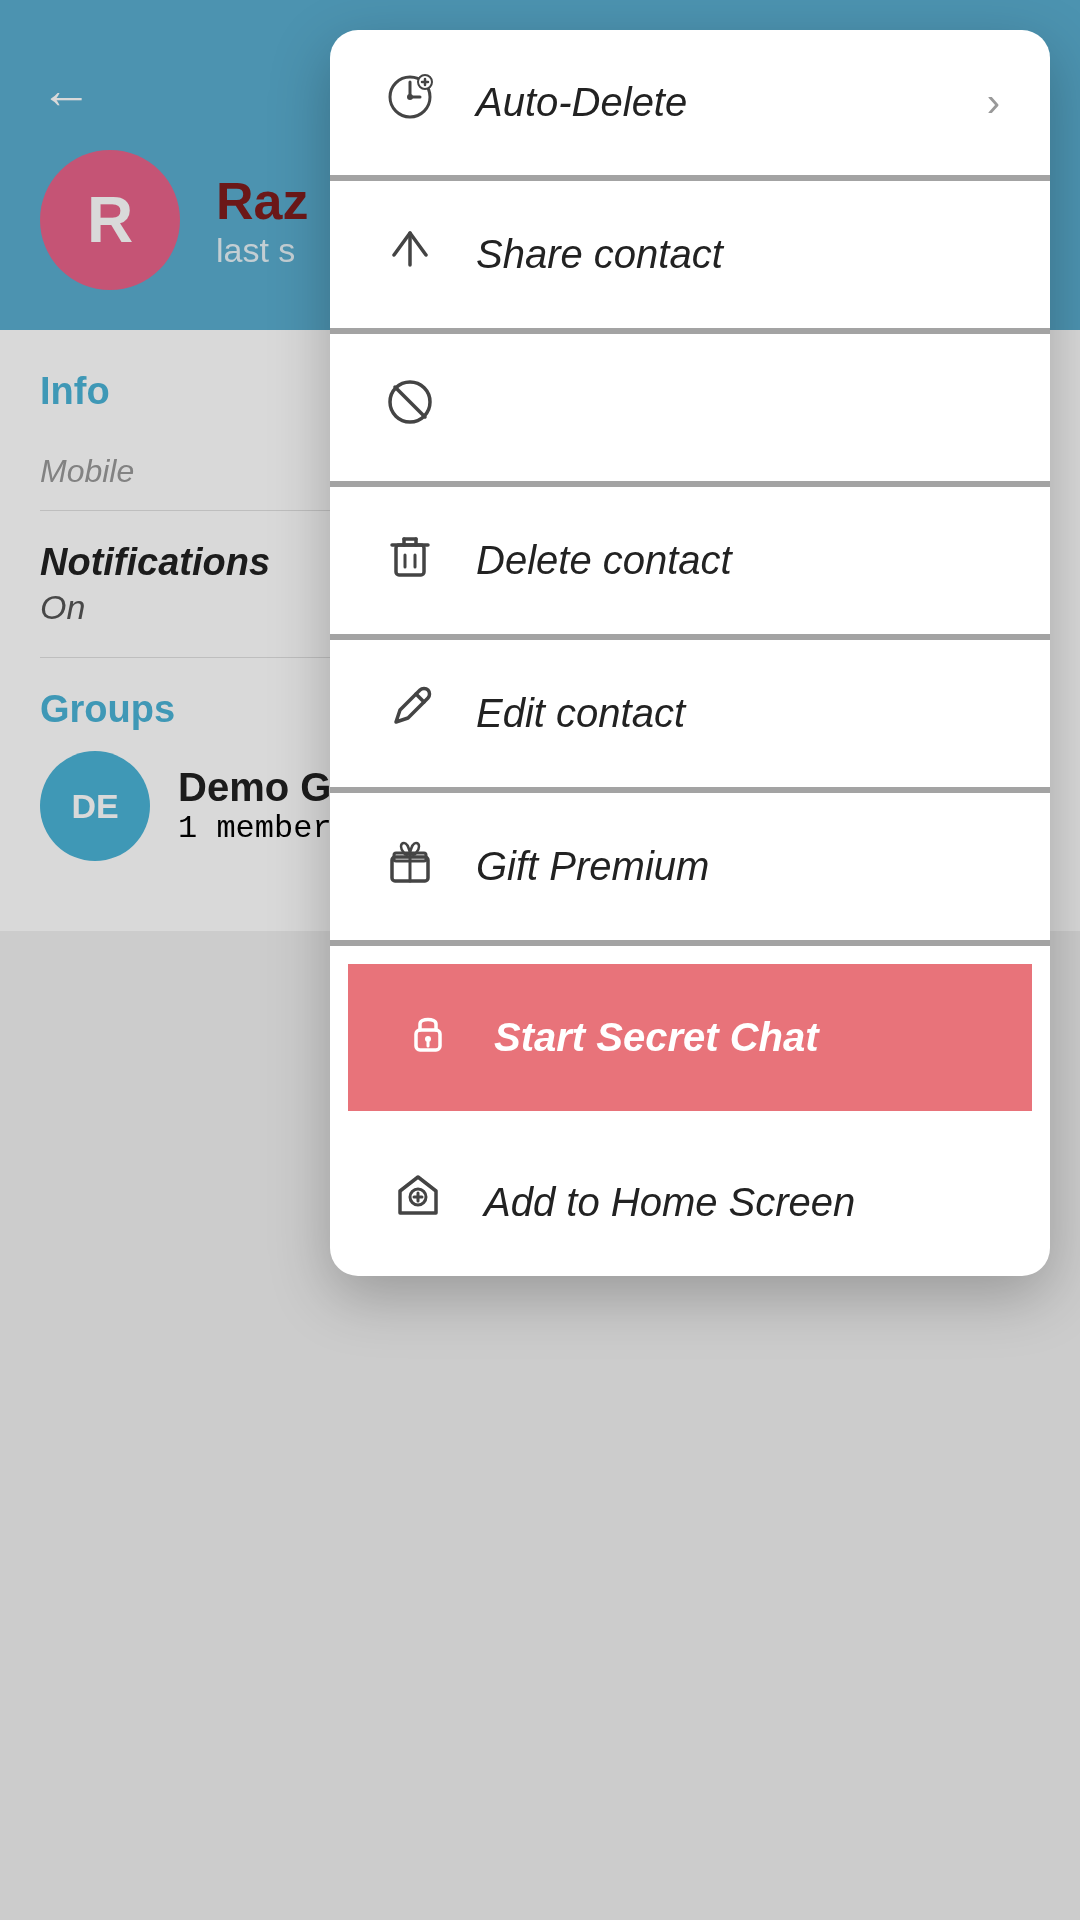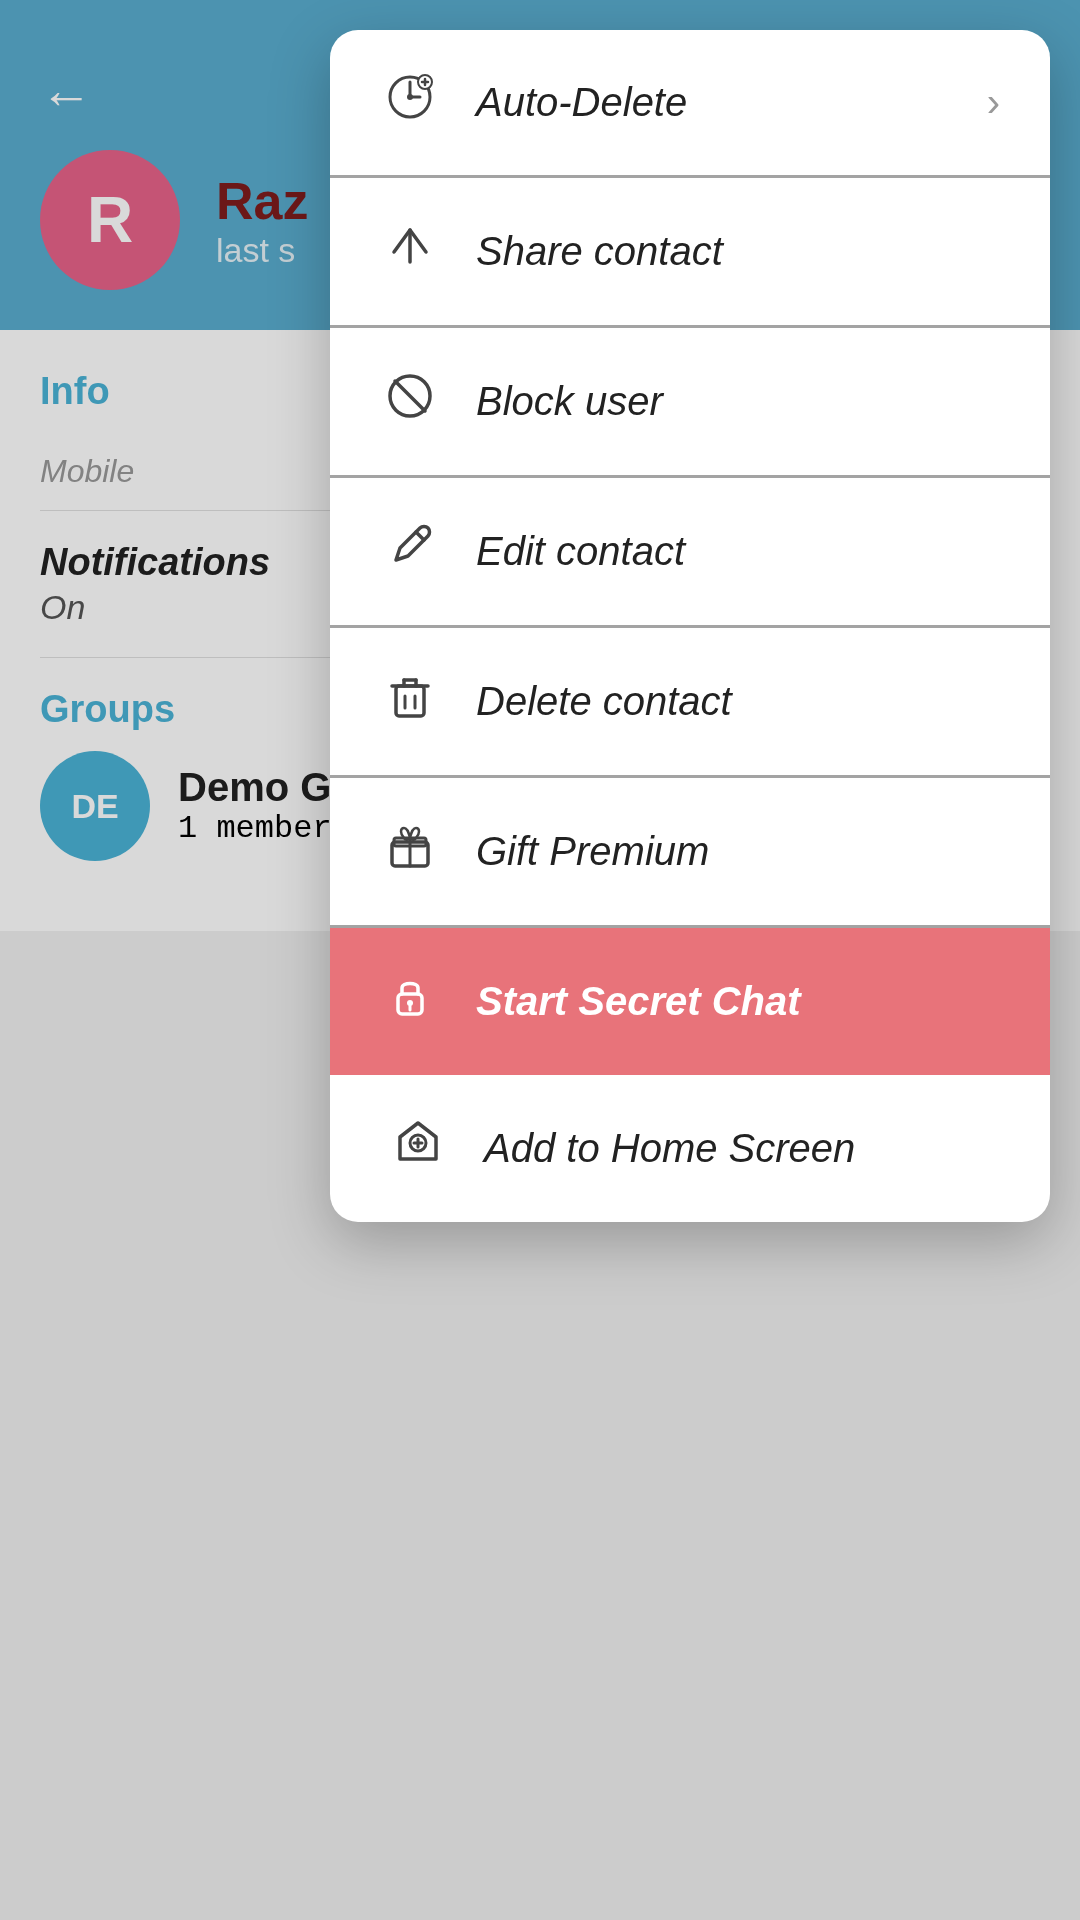--- a/index.html
+++ b/index.html
@@ -162,21 +162,21 @@
       box-shadow: 0 20px 60px rgba(0,0,0,0.25);
       z-index: 20;
       overflow: hidden;
     }
 
     .menu-item {
       display: flex;
       align-items: center;
       gap: 36px;
       padding: 42px 50px;
-      border-bottom: 3px solid #a3a3a3;
+      border-bottom: 6px solid #a3a3a3;
       cursor: pointer;
     }
 
     .menu-item:last-child {
       border-bottom: none;
       margin-left: 8px;
     }
 
     .menu-item-label {
       font-size: 40px;
@@ -196,21 +196,21 @@
     .menu-item-arrow {
       margin-left: auto;
       font-size: 40px;
       color: #999;
     }
 
     .secret-chat-item {
       background: #e8737a;
       border-bottom: none;
       border-radius: 0;
-      margin: 0;
+      margin: 18px;
     }
 
     .secret-chat-item .menu-item-label {
       color: white;
       font-weight: bold;
     }
 
     .secret-chat-item .menu-item-icon {
       color: white;
     }
@@ -288,51 +288,50 @@
     <span class="menu-item-label">Share contact</span>
   </div>
 
   <div class="menu-item">
     <span class="menu-item-icon">
       <svg width="52" height="52" viewBox="0 0 52 52" fill="none" xmlns="http://www.w3.org/2000/svg">
         <circle cx="26" cy="26" r="20" stroke="#444" stroke-width="3.5" fill="none"></circle>
         <line x1="11" y1="11" x2="41" y2="41" stroke="#444" stroke-width="3.5" stroke-linecap="round"></line>
       </svg>
     </span>
-    <span class="menu-item-label">Block user</span>
-  </div>
-
-  <div class="menu-item">
-    <span class="menu-item-icon">
-      <svg width="52" height="52" viewBox="0 0 52 52" fill="none" xmlns="http://www.w3.org/2000/svg">
-        <path d="M12 40 L16 28 L36 8 C38 6 42 6 44 8 L44 8 C46 10 46 14 44 16 L24 36 Z" stroke="#444" stroke-width="3.5" fill="none" stroke-linejoin="round"></path>
-        <line x1="32" y1="12" x2="40" y2="20" stroke="#444" stroke-width="3.5" stroke-linecap="round"></line>
-      </svg>
-    </span>
-    <span class="menu-item-label">Edit contact</span>
   </div>
 
   <div class="menu-item">
     <span class="menu-item-icon">
       <svg width="52" height="52" viewBox="0 0 52 52" fill="none" xmlns="http://www.w3.org/2000/svg">
         <rect x="12" y="16" width="28" height="30" rx="3" stroke="#444" stroke-width="3.5" fill="none"></rect>
         <line x1="8" y1="16" x2="44" y2="16" stroke="#444" stroke-width="3.5" stroke-linecap="round"></line>
         <line x1="20" y1="16" x2="20" y2="10" stroke="#444" stroke-width="3.5" stroke-linecap="round"></line>
         <line x1="32" y1="16" x2="32" y2="10" stroke="#444" stroke-width="3.5" stroke-linecap="round"></line>
         <line x1="20" y1="10" x2="32" y2="10" stroke="#444" stroke-width="3.5" stroke-linecap="round"></line>
         <line x1="21" y1="26" x2="21" y2="38" stroke="#444" stroke-width="3" stroke-linecap="round"></line>
         <line x1="31" y1="26" x2="31" y2="38" stroke="#444" stroke-width="3" stroke-linecap="round"></line>
       </svg>
     </span>
     <span class="menu-item-label">Delete contact</span>
   </div>
 
   <div class="menu-item">
     <span class="menu-item-icon">
       <svg width="52" height="52" viewBox="0 0 52 52" fill="none" xmlns="http://www.w3.org/2000/svg">
+        <path d="M12 40 L16 28 L36 8 C38 6 42 6 44 8 L44 8 C46 10 46 14 44 16 L24 36 Z" stroke="#444" stroke-width="3.5" fill="none" stroke-linejoin="round"></path>
+        <line x1="32" y1="12" x2="40" y2="20" stroke="#444" stroke-width="3.5" stroke-linecap="round"></line>
+      </svg>
+    </span>
+    <span class="menu-item-label">Edit contact</span>
+  </div>
+
+  <div class="menu-item">
+    <span class="menu-item-icon">
+      <svg width="52" height="52" viewBox="0 0 52 52" fill="none" xmlns="http://www.w3.org/2000/svg">
         <rect x="8" y="22" width="36" height="24" rx="3" stroke="#444" stroke-width="3.5" fill="none"></rect>
         <rect x="10" y="18" width="32" height="8" rx="2" stroke="#444" stroke-width="3" fill="none"></rect>
         <line x1="26" y1="18" x2="26" y2="46" stroke="#444" stroke-width="3" stroke-linecap="round"></line>
         <path d="M20 18 C16 14 16 8 20 8 C24 8 26 18 26 18 C26 18 22 22 20 18 Z" stroke="#444" stroke-width="2.5" fill="none"></path>
         <path d="M32 18 C36 14 36 8 32 8 C28 8 26 18 26 18 C26 18 30 22 32 18 Z" stroke="#444" stroke-width="2.5" fill="none"></path>
       </svg>
     </span>
     <span class="menu-item-label">Gift Premium</span>
   </div>
 

